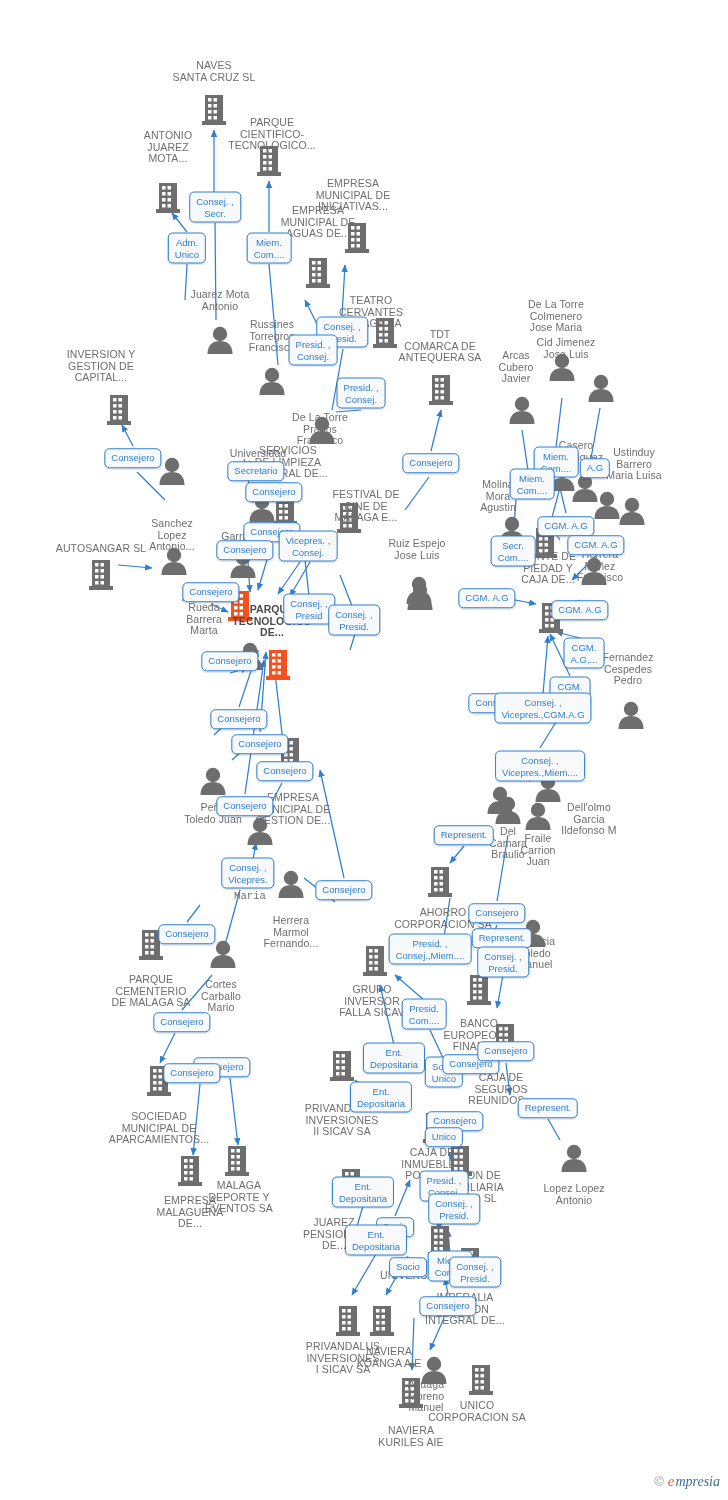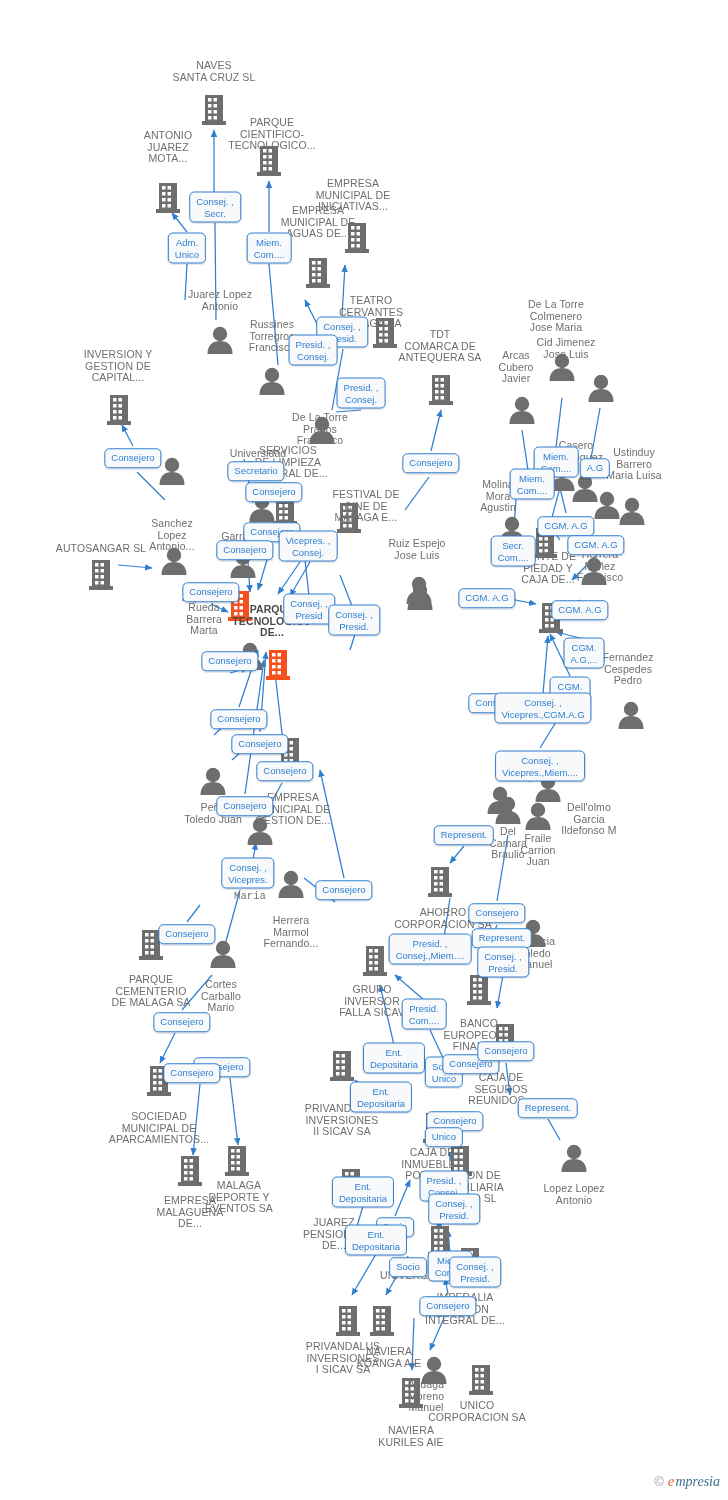--- a/index.html
+++ b/index.html
@@ -221,21 +221,21 @@
       </div>
       <div class="nlabel" style="position: absolute; left: 318px; top: 221px; transform: translate(-50%, -50%); width: 110px;">EMPRESA
 MUNICIPAL DE
 AGUAS DE...</div>
       <div class="node person" style="left: 220px; top: 342px;">
         <span class="glyph"><svg width="30" height="28" viewBox="0 0 30 28">
             <circle cx="15" cy="8" r="7.2" fill="#6e6e6e"></circle>
             <path d="M2.5,28 C2.5,18.5 8,15 15,15 C22,15 27.5,18.5 27.5,28 Z" fill="#6e6e6e"></path>
           </svg></span>
       </div>
-      <div class="nlabel" style="position: absolute; left: 220px; top: 299px; transform: translate(-50%, -50%); width: 110px;">Juarez Lopez
+      <div class="nlabel" style="position: absolute; left: 220px; top: 299px; transform: translate(-50%, -50%); width: 110px;">Juarez Mota
 Antonio</div>
       <div class="node person" style="left: 272px; top: 383px;">
         <span class="glyph"><svg width="30" height="28" viewBox="0 0 30 28">
             <circle cx="15" cy="8" r="7.2" fill="#6e6e6e"></circle>
             <path d="M2.5,28 C2.5,18.5 8,15 15,15 C22,15 27.5,18.5 27.5,28 Z" fill="#6e6e6e"></path>
           </svg></span>
       </div>
       <div class="nlabel" style="position: absolute; left: 272px; top: 335px; transform: translate(-50%, -50%); width: 110px;">Russines
 Torregros
 Francisco</div>
@@ -289,21 +289,21 @@
               <rect x="18" y="4" width="0" height="0"></rect>
               <rect x="7" y="10" width="3.5" height="3.5"></rect>
               <rect x="12.5" y="10" width="3.5" height="3.5"></rect>
               <rect x="7" y="16" width="3.5" height="3.5"></rect>
               <rect x="12.5" y="16" width="3.5" height="3.5"></rect>
               <rect x="7" y="22" width="3.5" height="3.5"></rect>
               <rect x="12.5" y="22" width="3.5" height="3.5"></rect>
             </g>
           </svg></span>
       </div>
-      <div class="nlabel" style="position: absolute; left: 118px; top: 365px; transform: translate(-50%, -50%); width: 110px;">INVERSION Y
+      <div class="nlabel" style="position: absolute; left: 101px; top: 365px; transform: translate(-50%, -50%); width: 110px;">INVERSION Y
 GESTION DE
 CAPITAL...</div>
       <div class="node person" style="left: 172px; top: 473px;">
         <span class="glyph"><svg width="30" height="28" viewBox="0 0 30 28">
             <circle cx="15" cy="8" r="7.2" fill="#6e6e6e"></circle>
             <path d="M2.5,28 C2.5,18.5 8,15 15,15 C22,15 27.5,18.5 27.5,28 Z" fill="#6e6e6e"></path>
           </svg></span>
       </div>
       <div class="nlabel" style="position: absolute; left: 172px; top: 510px; transform: translate(-50%, -50%); width: 110px; margin-top: 25px;">Sanchez
 Lopez

